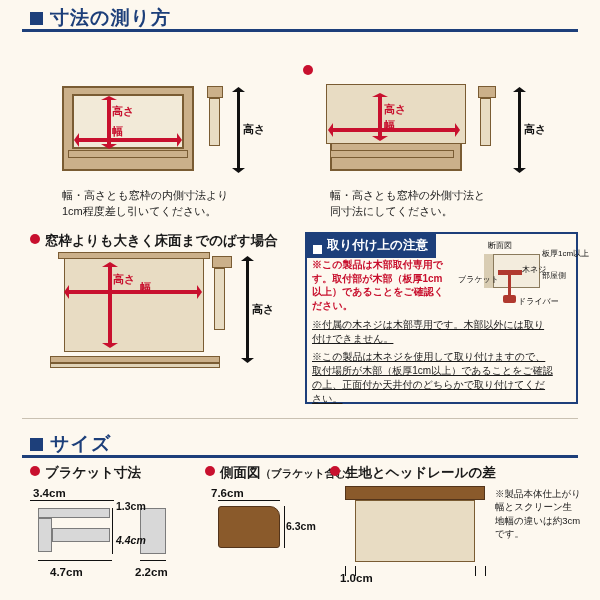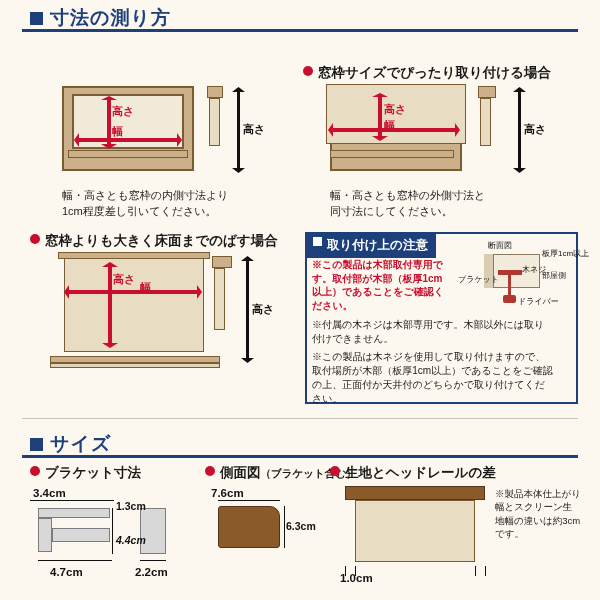--- a/index.html
+++ b/index.html
@@ -84,32 +84,32 @@
     white-space:nowrap;
   }
   
   .attn-box {
     position:absolute; left:305px; top:232px; width:273px; height:172px;
     border:2px solid #1d3f7a; background:#fdf8ef;
   }
   .attn-title {
     position:absolute; left:307px; top:234px;
     background:#1d3f7a; color:#fff; font-size:12.5px; font-weight:bold;
-    padding:3px 8px 4px 6px; display:flex; align-items:flex-start;
+    padding:3px 8px 4px 6px; display:flex; align-items:flex-end;
   }
   .attn-title .sq { width:9px; height:9px; background:#fff; margin-right:5px; }
   .attn-red {
     position:absolute; left:312px; top:258px; width:140px;
     font-size:10px; line-height:1.35; color:#c8102e; font-weight:bold;
   }
   .attn-blk {
     position:absolute; left:312px; top:318px; width:258px;
     font-size:10px; line-height:1.4; color:#1a1a1a;
   }
-  .attn-blk p { margin:0 16px 4px 0; }
+  .attn-blk p { margin:0 16px 4px 0;text-decoration:underline; }
   
   .mini-illus {
     position:absolute; left:458px; top:240px; width:114px; height:74px;
   }
   .mini-cap { position:absolute; font-size:8px; color:#111; white-space:nowrap; }
   .divider {
     position:absolute; left:22px; width:556px; height:1px; background:#c9c1b2;
   }
   .metal { position:absolute; background:#d8d8d8; border:1px solid #7c7c7c; }
   .brown { position:absolute; background:#8a5a2b; border:1px solid #53341a; }
@@ -150,21 +150,21 @@
   <div class="bar" style="left:207px; top:86px; width:16px; height:12px;"></div>
   <div class="fabric" style="left:209px; top:98px; width:11px; height:48px; background:#e8dcc3;"></div>
   <div class="arrow-blk" style="left:237px; top:90px; width:3px; height:80px;"></div>
   <div class="arrow-blk" style="left:232px; top:87px; width:13px; height:5px; clip-path:polygon(50% 0,100% 100%,0 100%);"></div>
   <div class="arrow-blk" style="left:232px; top:168px; width:13px; height:5px; clip-path:polygon(50% 100%,100% 0,0 0);"></div>
   <div class="lbl-blk" style="left:243px; top:122px;">高さ</div>
   <div class="caption" style="left:62px; top:188px; width:225px;">幅・高さとも窓枠の内側寸法より
 1cm程度差し引いてください。</div>
 
   <div class="sub" style="left:303px; top:64px;">
-    <span class="dot"></span><span>窓枠サイズでぴったり取り付ける場合</span>
+    <span class="dot"></span>
   </div>
   <div class="frame-outer" style="left:330px; top:86px; width:132px; height:85px;"></div>
   <div class="blind" style="left:326px; top:84px; width:140px; height:60px; background:#e8dcc3;"></div>
   <div class="bar" style="left:330px; top:150px; width:124px; height:8px;"></div>
   <div class="arrow-red" style="left:378px; top:96px; width:4px; height:42px;"></div>
   <div class="arrow-red" style="left:372px; top:93px; width:16px; height:4px; clip-path:polygon(50% 0,100% 100%,0 100%);"></div>
   <div class="arrow-red" style="left:372px; top:136px; width:16px; height:5px; clip-path:polygon(50% 100%,100% 0,0 0);"></div>
   <div class="lbl-red" style="left:384px; top:102px;">高さ</div>
   <div class="arrow-red" style="left:332px; top:128px; width:124px; height:4px;"></div>
   <div class="arrow-red" style="left:328px; top:123px; width:5px; height:14px; clip-path:polygon(0 50%,100% 0,100% 100%);"></div>

